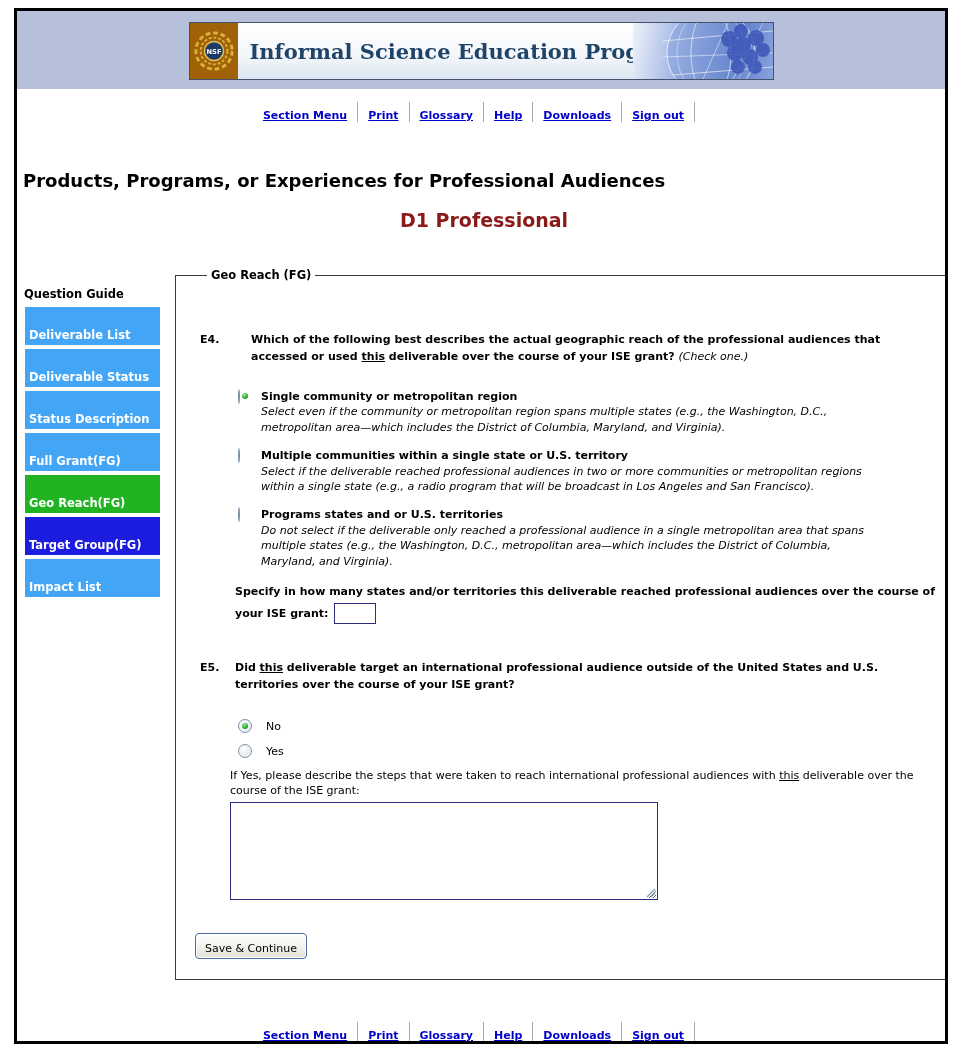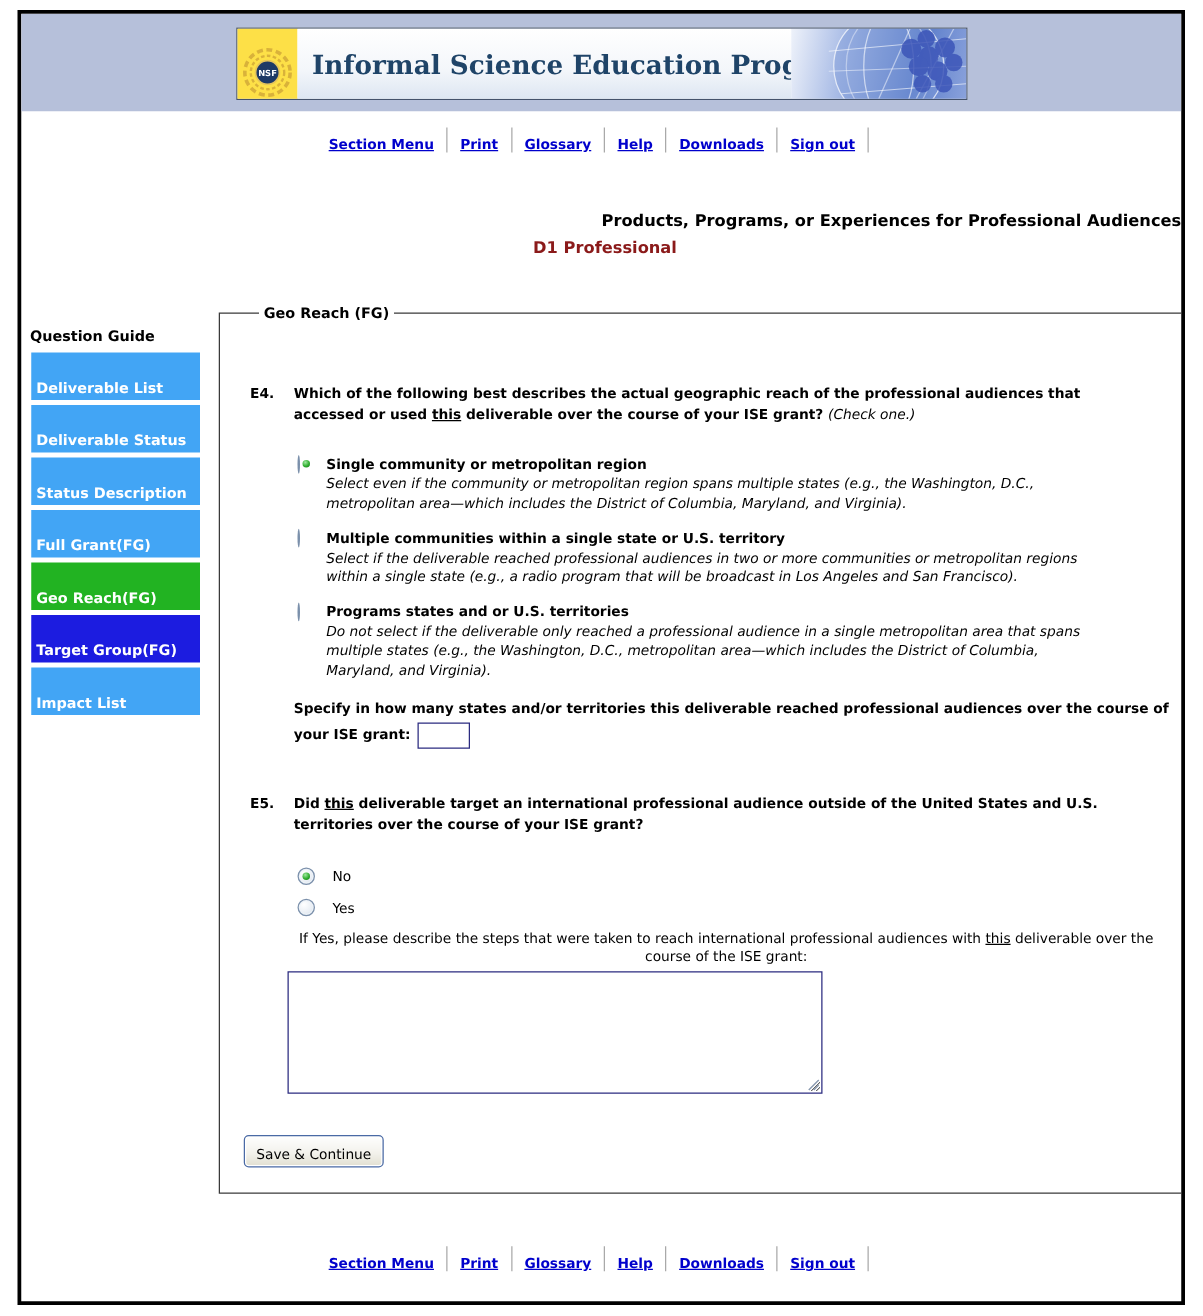--- a/index.html
+++ b/index.html
@@ -10,49 +10,49 @@
   .frame{
     position:absolute;left:14px;top:8px;width:934px;height:1036px;
     border:3px solid #000;box-sizing:border-box;background:#fff;overflow:hidden;
   }
   
   .top-strip{height:78px;background:#b6c0da;display:flex;justify-content:center;}
   .banner{
     margin-top:11px;width:585px;height:58px;display:flex;box-sizing:border-box;
     border:1px solid #44526b;background:#fff;
   }
-  .nsf-block{width:48px;background:#fde047;display:flex;align-items:flex-end;justify-content:center;flex-shrink:0;}
+  .nsf-block{width:48px;background:#a16207;display:flex;align-items:center;justify-content:center;flex-shrink:0;}
   .banner-mid{flex:1;display:flex;align-items:center;padding-left:12px;overflow:hidden;
     background:linear-gradient(180deg,#ffffff 0%,#f3f6fa 60%,#dde6f2 100%);}
   .banner-title{font-family:"DejaVu Serif",serif;font-weight:bold;font-size:21px;color:#1f4468;white-space:nowrap;letter-spacing:0px;}
   .globe{width:140px;position:relative;overflow:hidden;flex-shrink:0;
     background:linear-gradient(100deg,#eef2fa 0%,#a9bce6 30%,#5a7cc9 70%,#8aa2dc 100%);}
   .globe svg{position:absolute;left:0;top:0;}
   
   .nav-bar{margin-top:17px;text-align:center;font-weight:bold;font-size:11px;white-space:nowrap;margin-left:6px;}
   .nav-link{color:#0000cc;text-decoration:underline;cursor:pointer;}
   .nav-sep{display:inline-block;width:1px;height:20px;background:#a9a9a9;vertical-align:middle;margin:0 10px;position:relative;top:-4px;}
   
-  .page-title{margin-top:44px;text-align:right;font-size:13px;font-weight:bold;margin-left:6px;}
-  .page-subtitle{margin-top:6px;text-align:center;font-size:13px;font-weight:bold;color:#8b1a1a;margin-left:6px;}
+  .page-title{margin-top:44px;text-align:left;font-size:18px;font-weight:bold;margin-left:6px;}
+  .page-subtitle{margin-top:18px;text-align:center;font-size:19px;font-weight:bold;color:#8b1a1a;margin-left:6px;}
   
   .main{position:relative;margin-top:37px;}
   .sidebar{position:absolute;left:5px;top:19px;width:142px;}
   .sidebar-heading{font-size:11.5px;font-weight:bold;margin:0 0 6px 0;padding-left:2px;}
   .sidebar-item{width:135px;margin-left:3px;box-sizing:border-box;color:#fff;font-weight:bold;font-size:11.5px;
     padding:21px 1px 3px 4px;margin-bottom:4px;cursor:pointer;white-space:nowrap;overflow:hidden;}
   .item-blue{background:#42a5f5;}
   .item-green{background:#22b322;}
   .item-navy{background:#1c1ce0;}
   
   fieldset.geo{margin:0 0 0 158px;width:766px;box-sizing:border-box;min-height:697px;
     border:1px solid #3a3a3a;padding:0 14px 20px 14px;}
   fieldset.geo legend{font-size:11.5px;font-weight:bold;padding:0 4px;margin-left:17px;}
   .q-row{display:flex;margin-left:10px;font-weight:bold;line-height:1.5;}
-  .q-row.e4{margin-top:50px;}
+  .q-row.e4{margin-top:50px;gap:16px;}
   .q-row.e5{margin-top:36px;}
   .q-num{width:35px;flex-shrink:0;}
   .q-text{width:684px;}
   .note{font-style:italic;font-weight:normal;}
   .options{margin-left:48px;margin-top:24px;}
   .opt{display:flex;margin-bottom:13px;}
   .radio-col{width:23px;flex-shrink:0;padding-top:1px;}
   .radio{width:12px;height:12px;border-radius:50%;border:1px solid #7b90ab;box-sizing:content-box;
     background:radial-gradient(circle at 35% 30%,#ffffff 0%,#e9eef4 60%,#cfd9e4 100%);position:relative;cursor:pointer;
     box-shadow:inset 0 0 0 1px #eef3f8;}
@@ -60,21 +60,21 @@
     background:radial-gradient(circle at 38% 32%,#9fe89f 0%,#2fae2f 55%,#157015 100%);}
   .opt-body{width:640px;line-height:1.4;}
   .opt-label{font-weight:bold;cursor:pointer;}
   .opt-desc{font-style:italic;width:606px;}
   .specify{margin-left:45px;margin-top:12px;font-weight:bold;width:700px;line-height:1.9;}
   input.small{width:36px;height:17px;border:1px solid #2b2b80;margin-left:6px;vertical-align:middle;
     font-size:11px;font-family:"DejaVu Sans",sans-serif;}
   .e5-opts{margin-left:48px;margin-top:26px;text-align:right;}
   .e5-opt{display:flex;align-items:center;gap:14px;margin-bottom:11px;}
   .e5-opt-label{font-size:11px;cursor:pointer;}
-  .ifyes{margin-left:40px;margin-top:0;width:702px;line-height:1.35;text-align:center;}
+  .ifyes{margin-left:40px;margin-top:0;width:702px;line-height:1.35;}
   .ta-wrap{position:relative;display:inline-block;margin-left:40px;margin-top:3px;}
   textarea.intl{width:428px;height:98px;border:1px solid #2b2b80;resize:both;
     font-size:11px;font-family:"DejaVu Sans",sans-serif;display:block;box-sizing:border-box;}
   .grip{position:absolute;right:2px;bottom:2px;pointer-events:none;}
   .btn-row{margin-left:5px;margin-top:30px;}
   .xp-button{font-size:11px;font-family:"DejaVu Sans",sans-serif;color:#000;
     padding:8px 9px 3px 9px;border:1px solid #4a6aa5;border-radius:4px;cursor:pointer;
     background:linear-gradient(180deg,#fefefe 0%,#f3f2ec 55%,#e2e0d2 100%);
     box-shadow:inset 0 0 0 1px #fff;}
   .footer-nav{margin-top:46px;}

